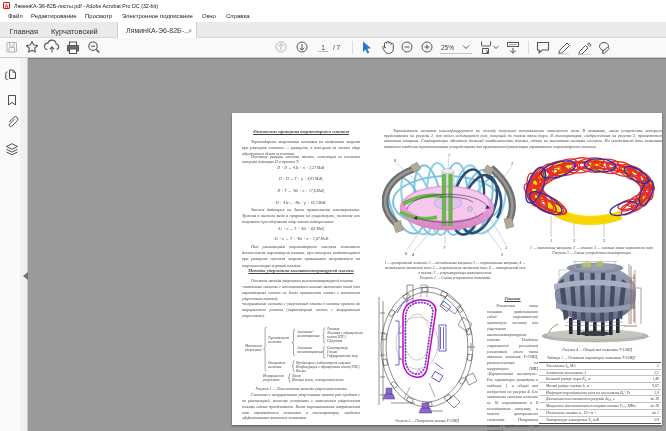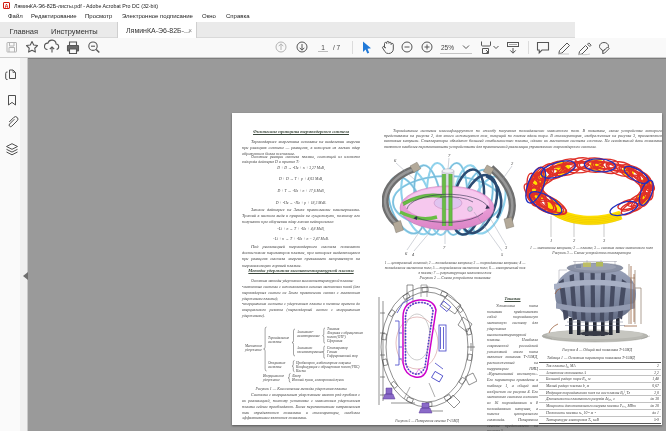--- a/index.html
+++ b/index.html
@@ -4,21 +4,21 @@
 *{margin:0;padding:0;box-sizing:border-box;}
 html,body{width:666px;height:431px;overflow:hidden;}
 body{font-family:"Liberation Sans",sans-serif;position:relative;background:#fff;}
 .abs{position:absolute;}
 
 #titlebar{left:0;top:0;width:666px;height:12px;background:#fff;}
 #titletxt{left:14px;top:3px;font-size:5.3px;color:#1a1a1a;white-space:nowrap;}
 #adicon{left:3px;top:2px;width:7px;height:7px;background:#fff;border:1px solid #d2190f;border-radius:1px;color:#d2190f;font-size:5.5px;font-weight:bold;text-align:center;line-height:7px;}
 #menubar{left:0;top:12px;width:666px;height:10px;background:#fff;font-size:6px;color:#222;}
 #menubar span{position:absolute;top:1px;white-space:nowrap;}
-#tabbar{left:0;top:22px;width:575px;height:16px;background:#eaeaea;border-bottom:1px solid #d9d9d9;}
+#tabbar{left:0;top:22px;width:666px;height:16px;background:#eaeaea;border-bottom:1px solid #d9d9d9;}
 .tabtxt{top:4.5px;font-size:7.5px;color:#333;white-space:nowrap;}
 #activetab{left:117px;top:0px;width:80px;height:16px;background:#fff;border-left:1px solid #cfcfcf;border-right:1px solid #cfcfcf;}
 #activetab .t{position:absolute;left:8px;top:5px;font-size:7px;color:#333;white-space:nowrap;}
 #activetab .x{position:absolute;right:4px;top:5px;font-size:6.5px;color:#777;}
 #toolbar{left:0;top:38px;width:666px;height:20px;background:#f9f9f9;border-bottom:1px solid #cccccc;}
 #toolbar svg{position:absolute;top:0;left:0;}
 .ttext{position:absolute;font-size:6.5px;color:#444;white-space:nowrap;}
 
 #docarea{left:0;top:58px;width:666px;height:373px;background:#9a9a9a;}
 #sidebar{left:0;top:58px;width:20px;height:373px;background:#fafafa;}
@@ -50,21 +50,21 @@
 <span style="left:8px">Файл</span>
     <span style="left:31px">Редактирование</span>
     <span style="left:85px">Просмотр</span>
     <span style="left:122px">Электронное подписание</span>
     <span style="left:202px">Окно</span>
     <span style="left:226px">Справка</span>
 </div>
 
 <div class="abs" id="tabbar">
 <span class="abs tabtxt" style="left:9.5px">Главная</span>
-<span class="abs tabtxt" style="left:51px">Инструменты</span>
+<span class="abs tabtxt" style="left:51px">Курчатовский</span>
 <div class="abs" id="activetab">
       <span class="t">ЛяминКА-Э6-82Б-...</span>
       <span class="x">×</span>
     </div>
 </div>
 
 <div class="abs" id="toolbar">
 <svg width="666" height="20" viewBox="0 0 666 20">
 
 <g fill="none" stroke="#b4b4b4" stroke-width="1">

